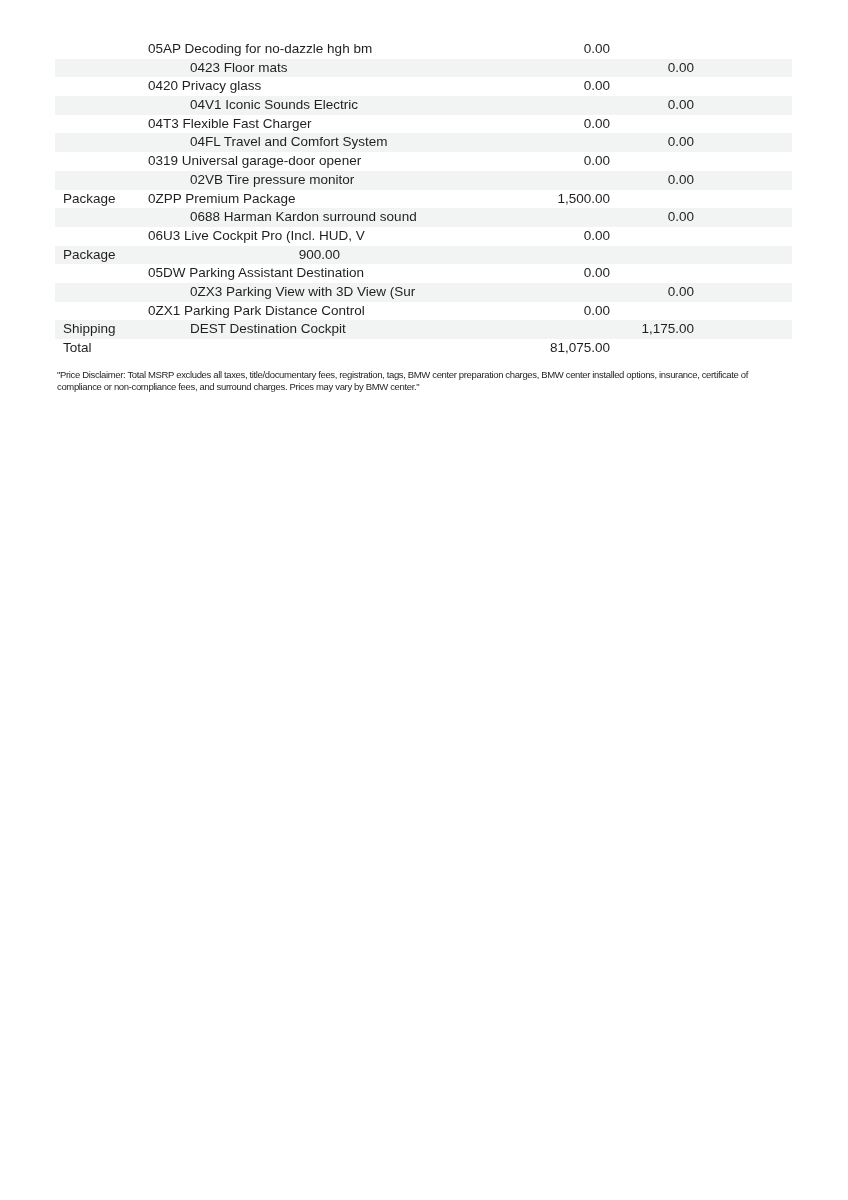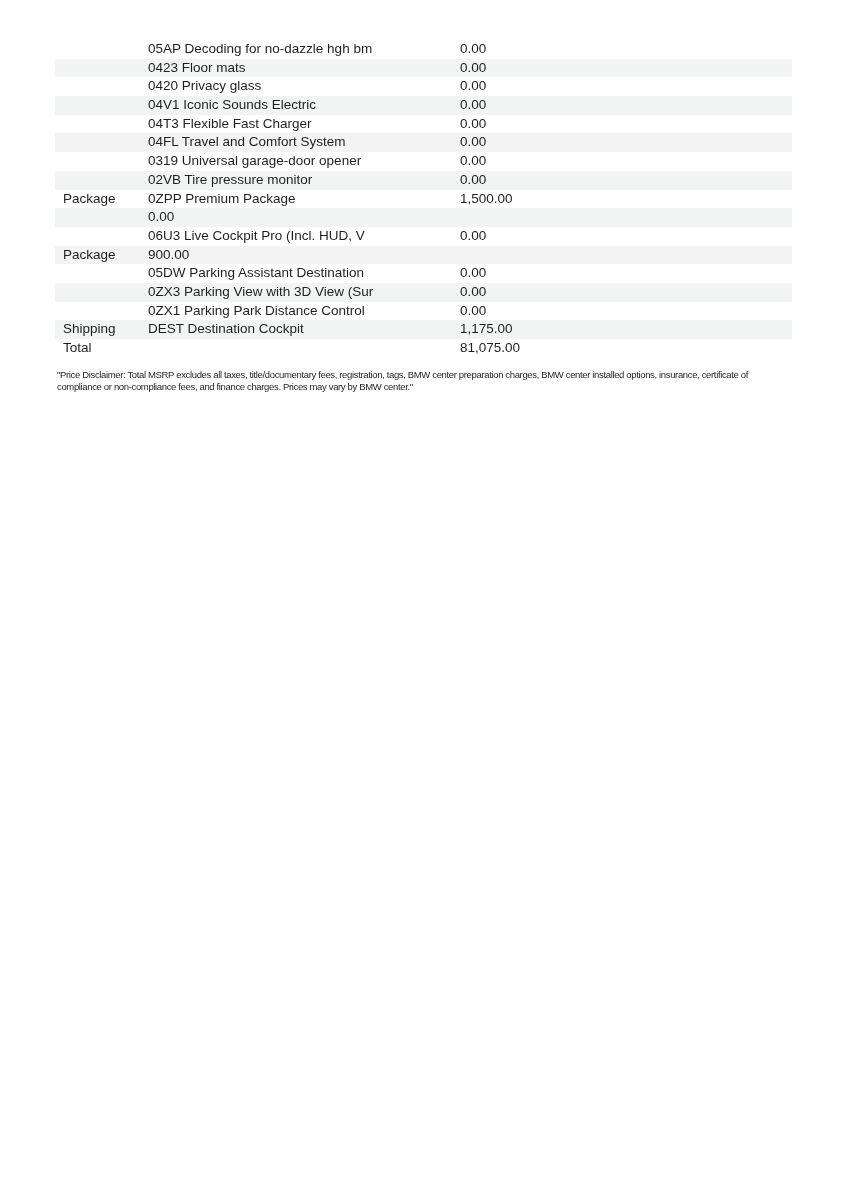--- a/index.html
+++ b/index.html
@@ -25,35 +25,37 @@
   .row {
     display: flex;
     align-items: center;
     height: 18.7px;
     font-size: 13.5px;
     line-height: 18.7px;
     white-space: nowrap;
   }
   .row.striped {
     background: var(--stripe, #f2f3f3);
+    gap: 42px;
   }
   .cell {
     display: block;
     box-sizing: border-box;
   }
   .cell.cat {
     width: 93px;
     padding-left: 8px;
   }
   .cell.desc {
     width: 312px;
     overflow: hidden;
   }
   .cell.price {
     width: 150px;
+    text-align: right;
   }
   .cell.spacer {
     flex: 1;
   }
   .disclaimer {
     position: absolute;
     left: 57px;
     top: 369px;
     width: 740px;
     font-size: 9.5px;
@@ -120,20 +122,21 @@
         <span class="cell spacer"></span>
       </div>
       <div class="row">
         <span class="cell cat">Package</span>
         <span class="cell desc">0ZPP Premium Package</span>
         <span class="cell price">1,500.00</span>
         <span class="cell spacer"></span>
       </div>
       <div class="row striped">
         <span class="cell cat"></span>
+        <span class="cell desc">0688 Harman Kardon surround sound</span>
         <span class="cell price">0.00</span>
         <span class="cell spacer"></span>
       </div>
       <div class="row">
         <span class="cell cat"></span>
         <span class="cell desc">06U3 Live Cockpit Pro (Incl. HUD, V</span>
         <span class="cell price">0.00</span>
         <span class="cell spacer"></span>
       </div>
       <div class="row striped">
@@ -168,16 +171,16 @@
       <div class="row">
         <span class="cell cat">Total</span>
         <span class="cell desc"></span>
         <span class="cell price">81,075.00</span>
         <span class="cell spacer"></span>
       </div>
     </div>
 
   <div class="disclaimer">
     <div class="line">"Price Disclaimer: Total MSRP excludes all taxes, title/documentary fees, registration, tags, BMW center preparation charges, BMW center installed options, insurance, certificate of</div>
-    <div class="line">compliance or non-compliance fees, and finance charges. Prices may vary by BMW center."</div>
+    <div class="line">compliance or non-compliance fees, and surround charges. Prices may vary by BMW center."</div>
   </div>
 
 </div>
 
 </body></html>

